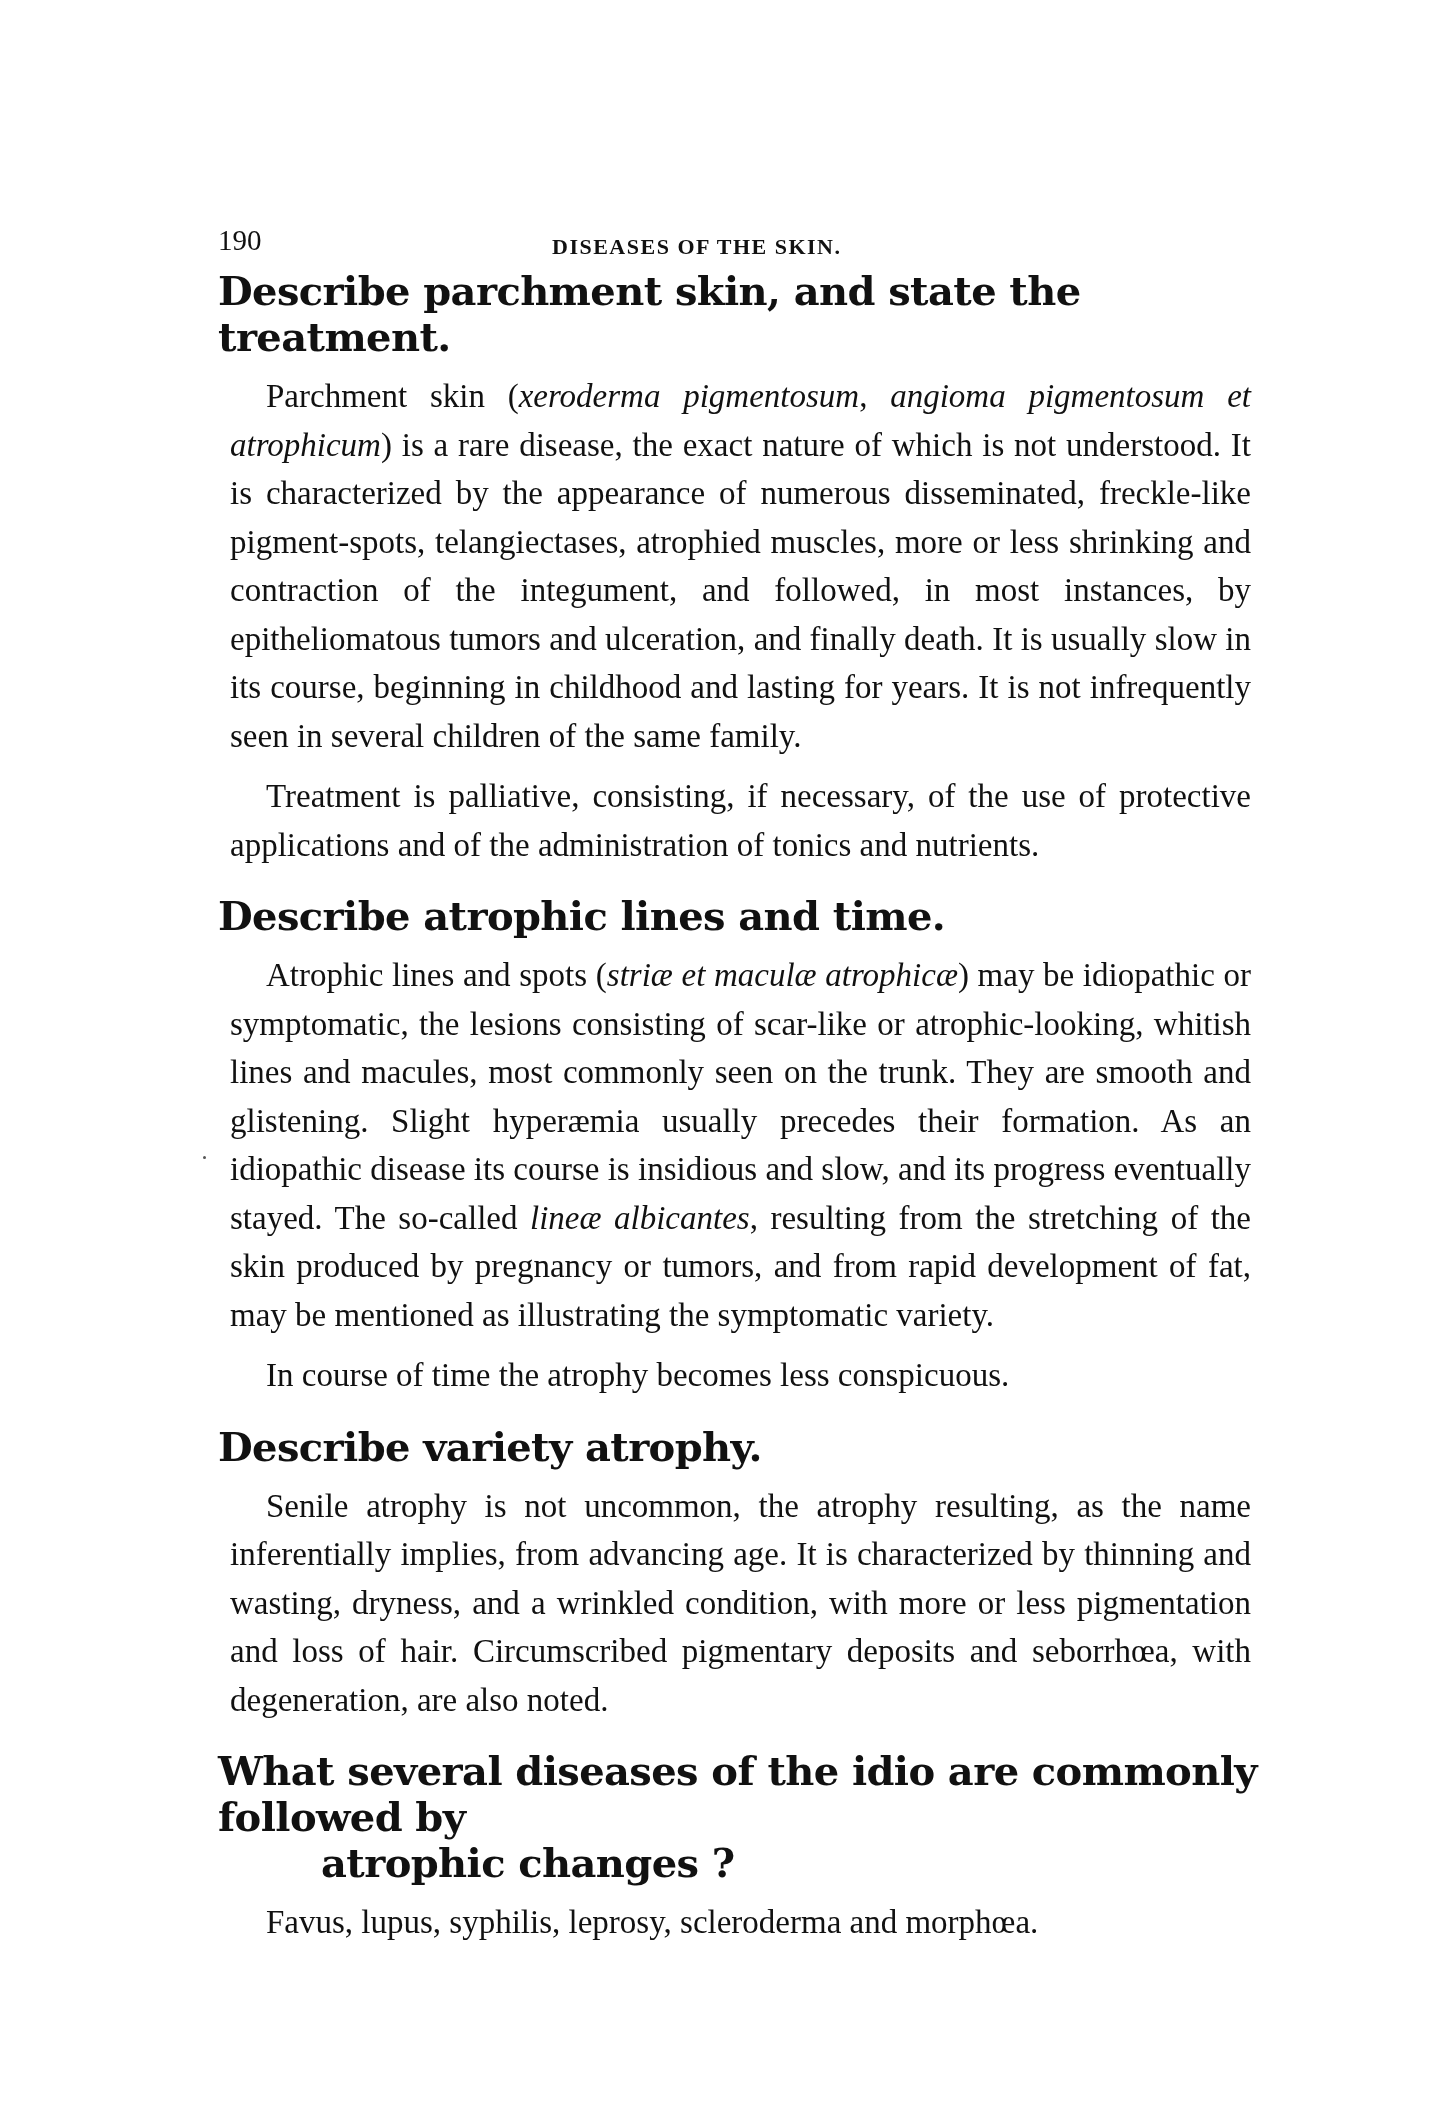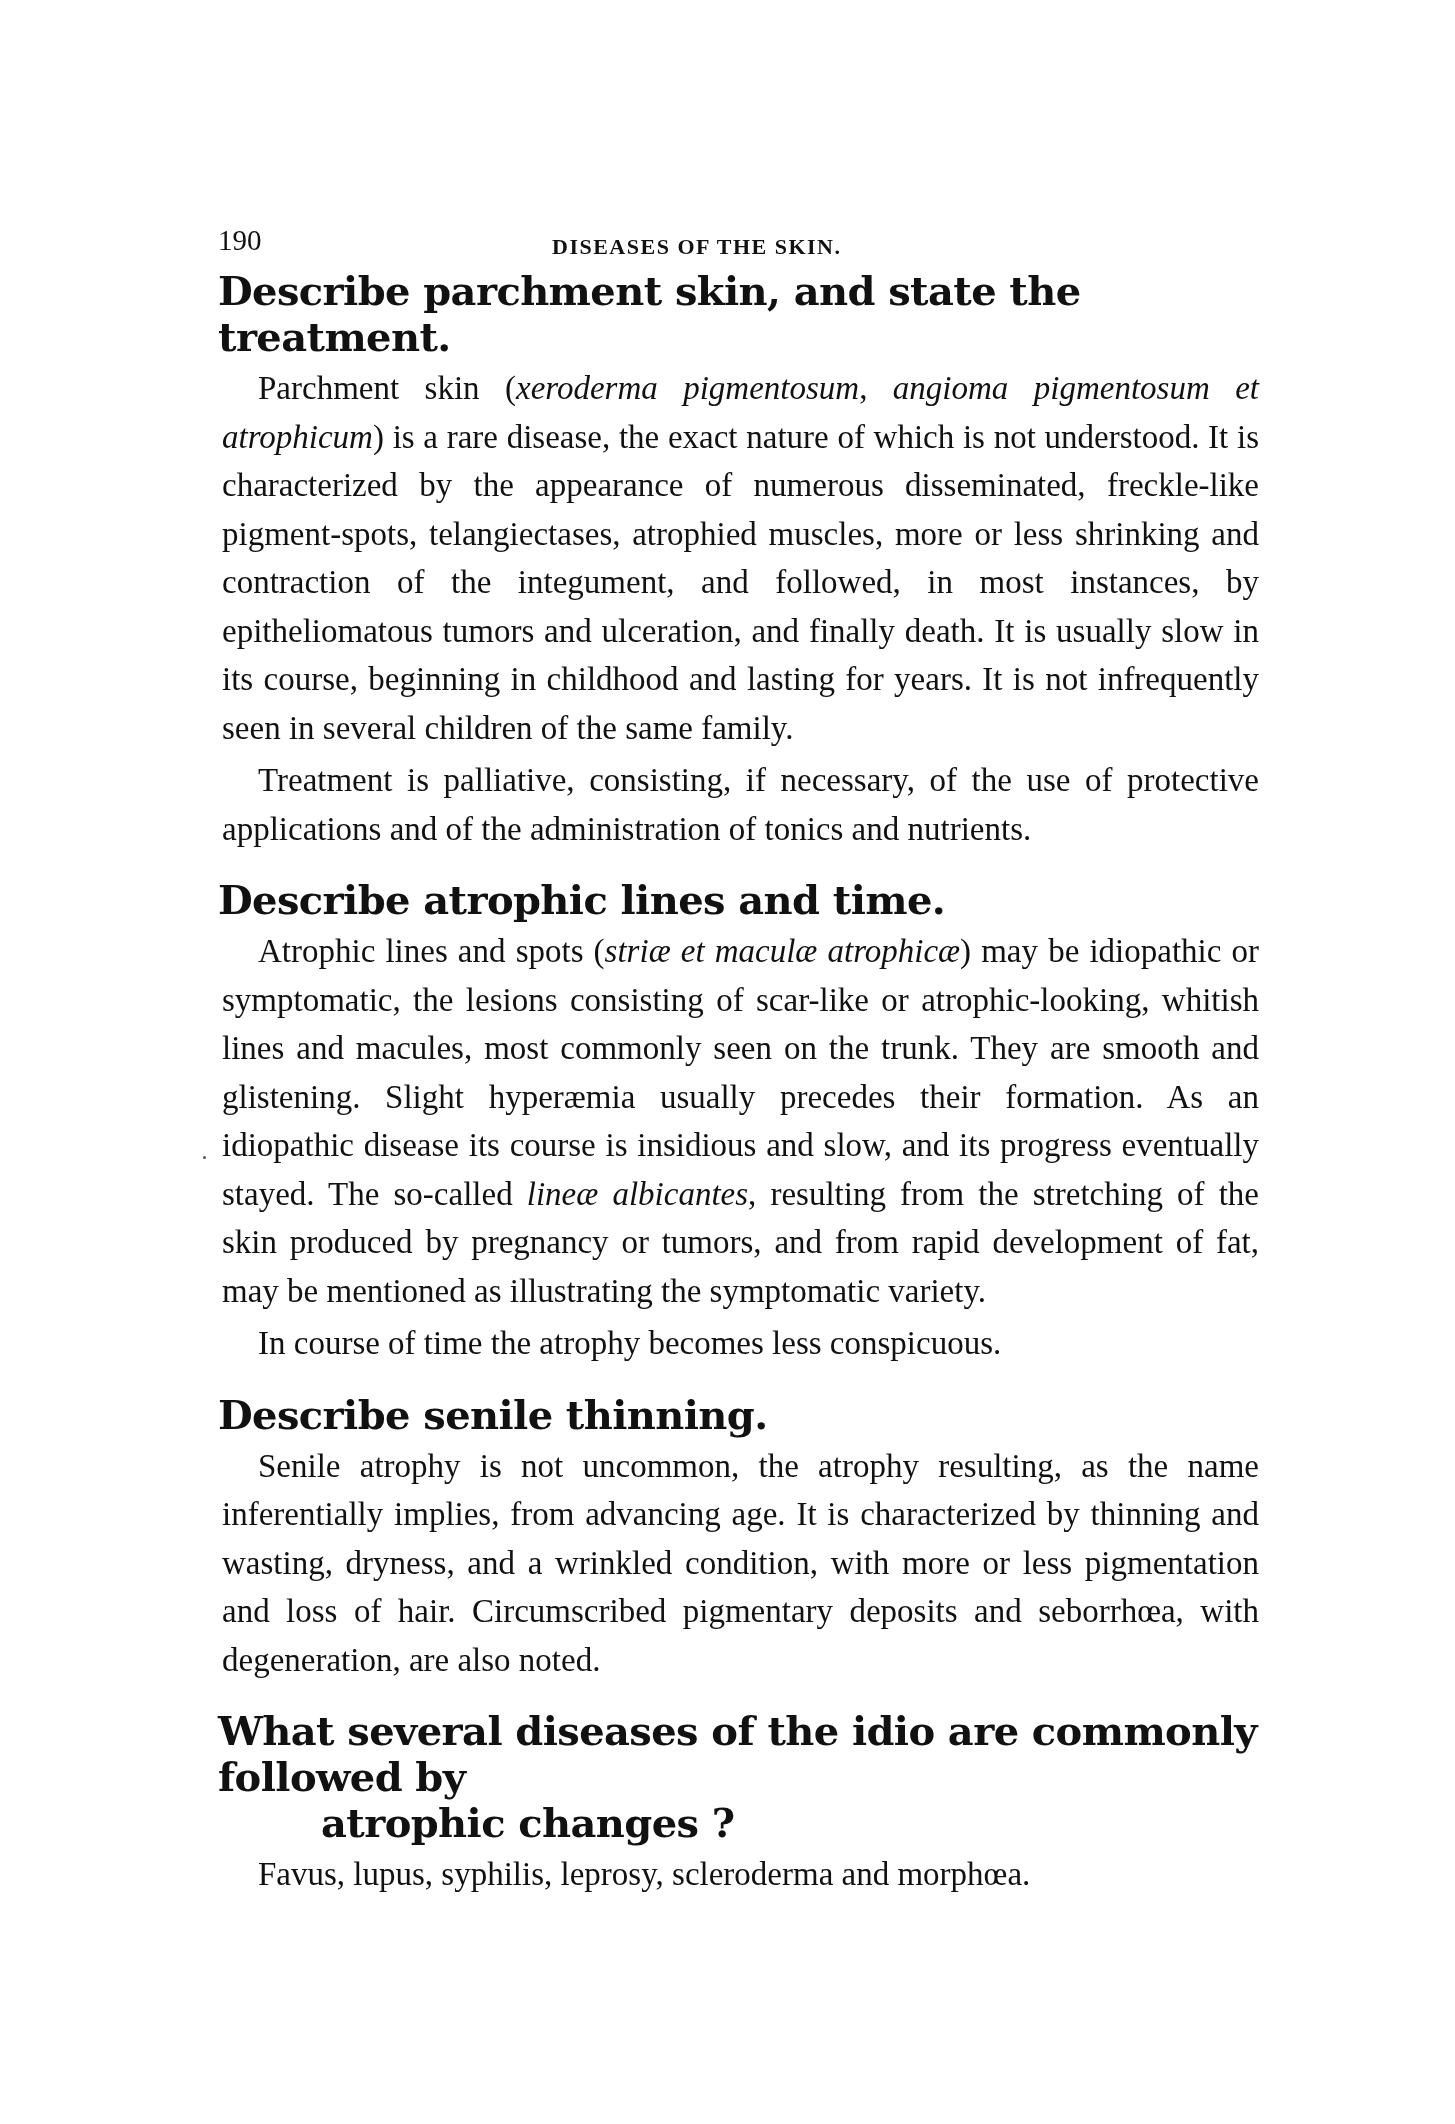--- a/index.html
+++ b/index.html
@@ -9,21 +9,21 @@
   .running-head { position: relative; height: 40px; font-size: 27px; margin-top: 46px; }
   .page-number { position: absolute; left: 0; top: 0; font-family: "Liberation Serif", serif; font-size: 29px; }
   .running-title { position: absolute; left: 334px; top: 10px; font-family: "Liberation Serif", serif; font-weight: bold;
                    font-size: 22px; letter-spacing: 1.5px; }
   .section { margin-top: 0; }
   .q { font-family: "DejaVu Serif", serif; font-weight: bold; font-size: 40px; line-height: 46px;
        margin: 0; letter-spacing: -0.6px; }
   .q.first { margin-top: 4px; }
   .q.spaced { margin-top: 24px; }
   .q .cont { display: block; padding-left: 103px; }
-  .p { font-family: "Liberation Serif", serif; font-size: 33px; line-height: 48.5px; margin: 4px;
+  .p { font-family: "Liberation Serif", serif; font-size: 33px; line-height: 48.5px; margin: 12px;
        text-align: justify; text-indent: 36px; hyphens: manual; }
   .p i { font-style: italic; }
   .stray-dot { position: absolute; left: 203px; top: 1156px; width: 3px; height: 3px; background: #555; border-radius: 50%; }
 </style>
 </head>
 <body>
 
 <div class="page">
   <div class="running-head">
     <span class="page-number">190</span>
@@ -36,21 +36,21 @@
     <p class="p"><span>Treatment is palliative, consisting, if necessary, of the use of protective applications and of the administration of tonics and nutrients.</span></p>
   </div>
 
   <div class="section">
     <h2 class="q spaced"><span>Describe atrophic lines and time.</span></h2>
     <p class="p"><span>Atrophic lines and spots (</span><i>striæ et maculæ atrophicæ</i><span>) may be idio­pathic or symptomatic, the lesions consisting of scar-like or atrophic-looking, whitish lines and macules, most commonly seen on the trunk. They are smooth and glistening. Slight hyperæmia usually precedes their formation. As an idiopathic disease its course is insidious and slow, and its progress eventually stayed. The so-called </span><i>lineæ albicantes</i><span>, resulting from the stretching of the skin produced by pregnancy or tumors, and from rapid development of fat, may be mentioned as illustrating the symptomatic variety.</span></p>
     <p class="p"><span>In course of time the atrophy becomes less conspicuous.</span></p>
   </div>
 
   <div class="section">
-    <h2 class="q spaced"><span>Describe senile thinning.</span></h2>
+    <h2 class="q spaced"><span>Describe variety atrophy.</span></h2>
     <p class="p"><span>Senile atrophy is not uncommon, the atrophy resulting, as the name inferentially implies, from advancing age. It is characterized by thinning and wasting, dryness, and a wrinkled condition, with more or less pigmentation and loss of hair. Circumscribed pigment­ary deposits and seborrhœa, with degeneration, are also noted.</span></p>
   </div>
 
   <div class="section">
     <h2 class="q spaced">
       <span>What several diseases of the idio are commonly followed by</span>
       <span class="cont">atrophic changes ?</span>
     </h2>
     <p class="p"><span>Favus, lupus, syphilis, leprosy, scleroderma and morphœa.</span></p>
   </div>

